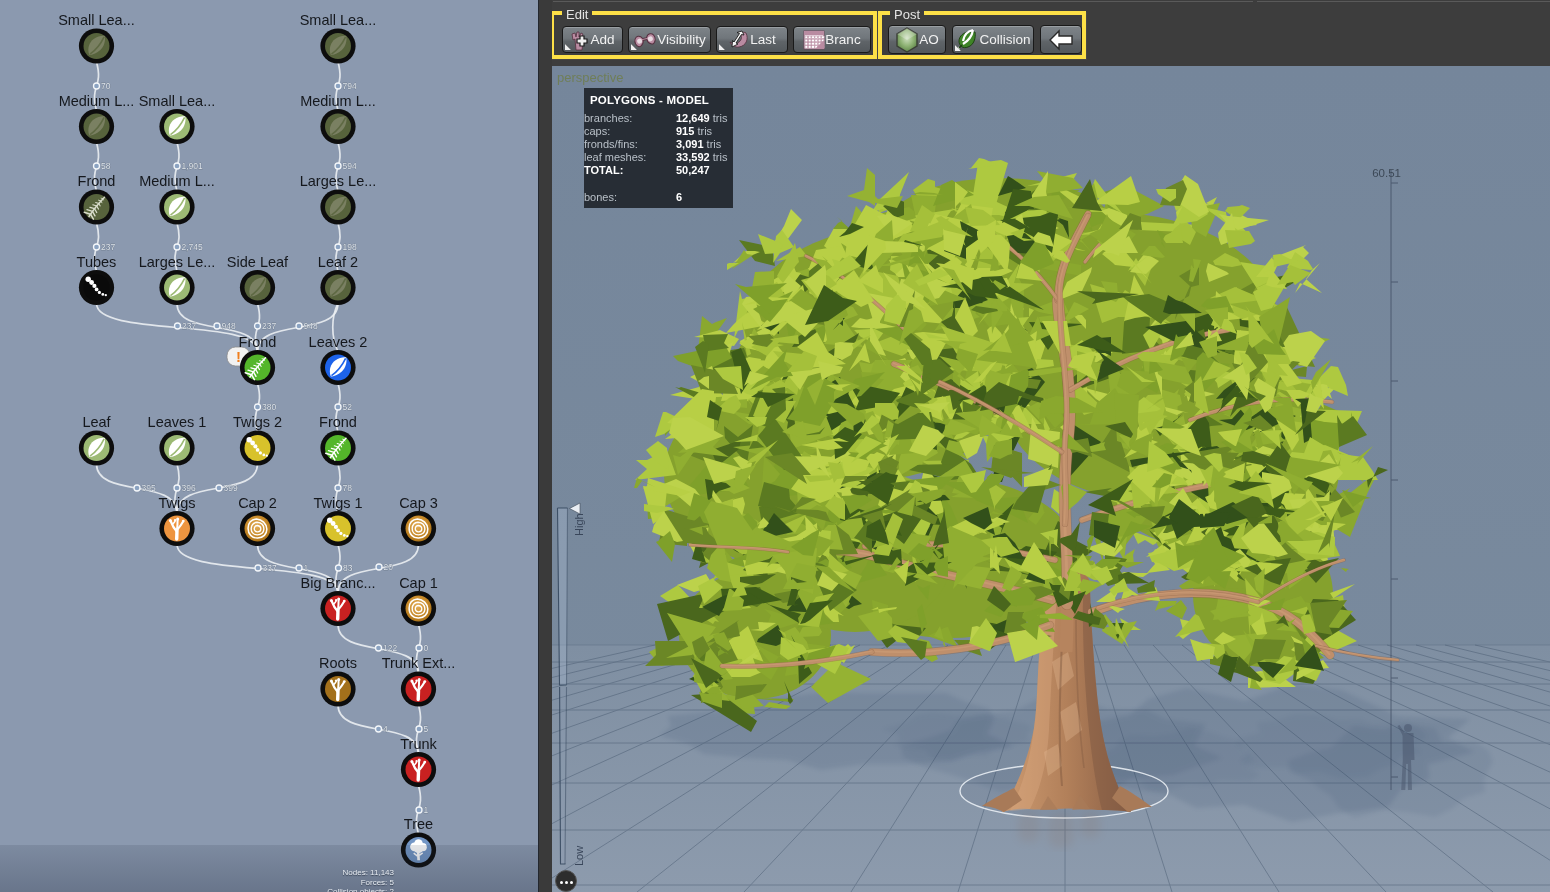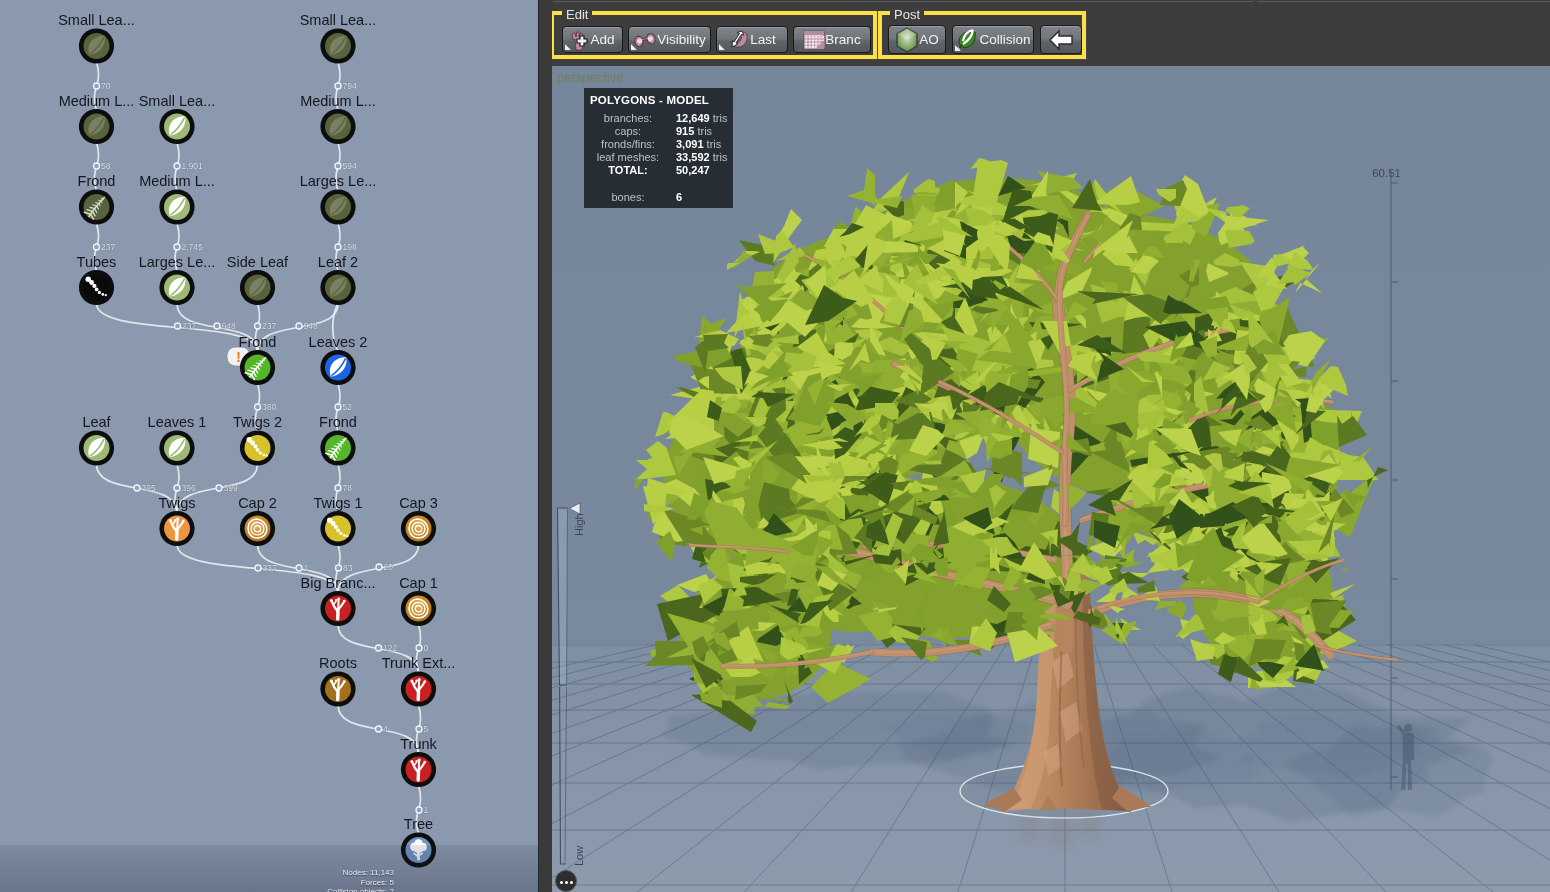--- a/index.html
+++ b/index.html
@@ -20,21 +20,21 @@
   color:#f2f2f2; font-size:13.5px; display:flex; align-items:center; justify-content:center; }
 .btn .tri { position:absolute; left:2px; bottom:2px; width:0; height:0;
   border-left:6px solid #f0f0f0; border-top:6px solid transparent;
   filter:drop-shadow(0.5px 0.5px 0 #222); }
 #viewport { position:absolute; left:552px; top:66px; width:998px; height:826px; background:#76879b; }
 #persp { position:absolute; left:557px; top:70px; font-size:13px; color:#6f7e58; }
 #stats { position:absolute; left:553px; top:88px; width:149px; height:120px; background:#272d35;
   color:#b9c0c8; font-size:11px;margin-left:31px; }
 #stats .title { color:#fff; font-weight:bold; font-size:11.5px; padding:6px 0 0 6px; letter-spacing:0.2px; }
 #stats .row { display:flex; line-height:13px; }
-#stats .row .l { width:88px; text-align:center; }
+#stats .row .l { width:88px; text-align:left; }
 #stats .row .v { color:#fff; font-weight:bold; padding-left:4px; }
 #stats .row .s { color:#b9c0c8; font-weight:normal; }
 #statusbar { position:absolute; left:1134px; top:871px; width:416px; height:21px; background:#323232;
   color:#ececec; font-size:11.8px; line-height:21px; letter-spacing:-0.1px; text-align:right; padding-right:4px; }
 #dotsbtn { position:absolute; left:555px; top:870px; width:22px; height:22px; border-radius:50%;
   background:#2d2d2d; border:1px solid #555; color:#fff; }
 #dotsbtn i { position:absolute; top:10px; width:3px; height:3px; border-radius:50%; background:#fff; }
 </style></head><body>
 <div id="app">
   <div id="toolbar">

